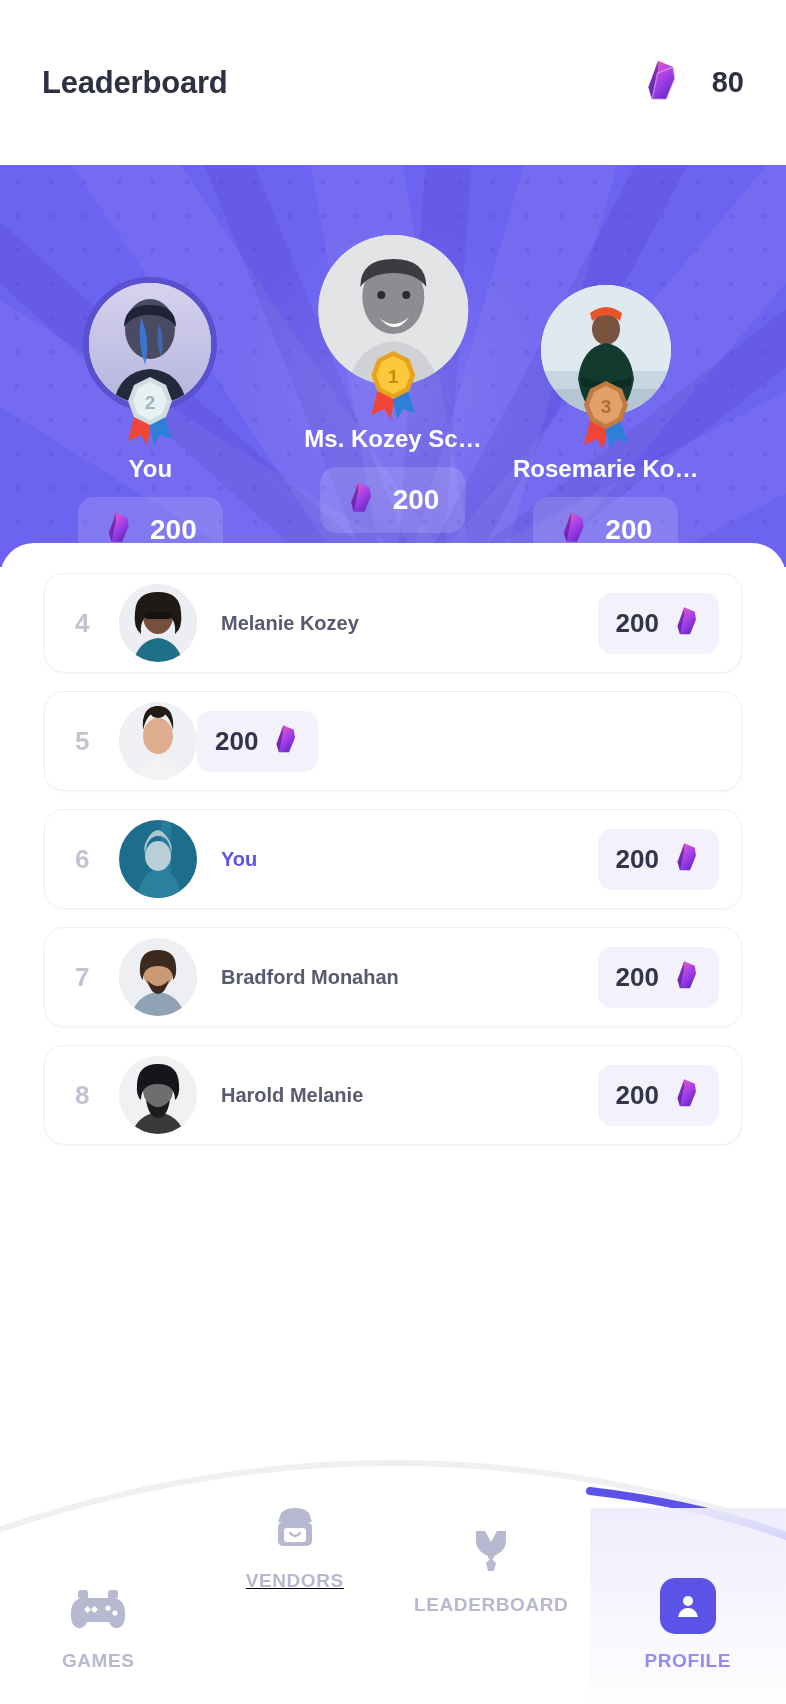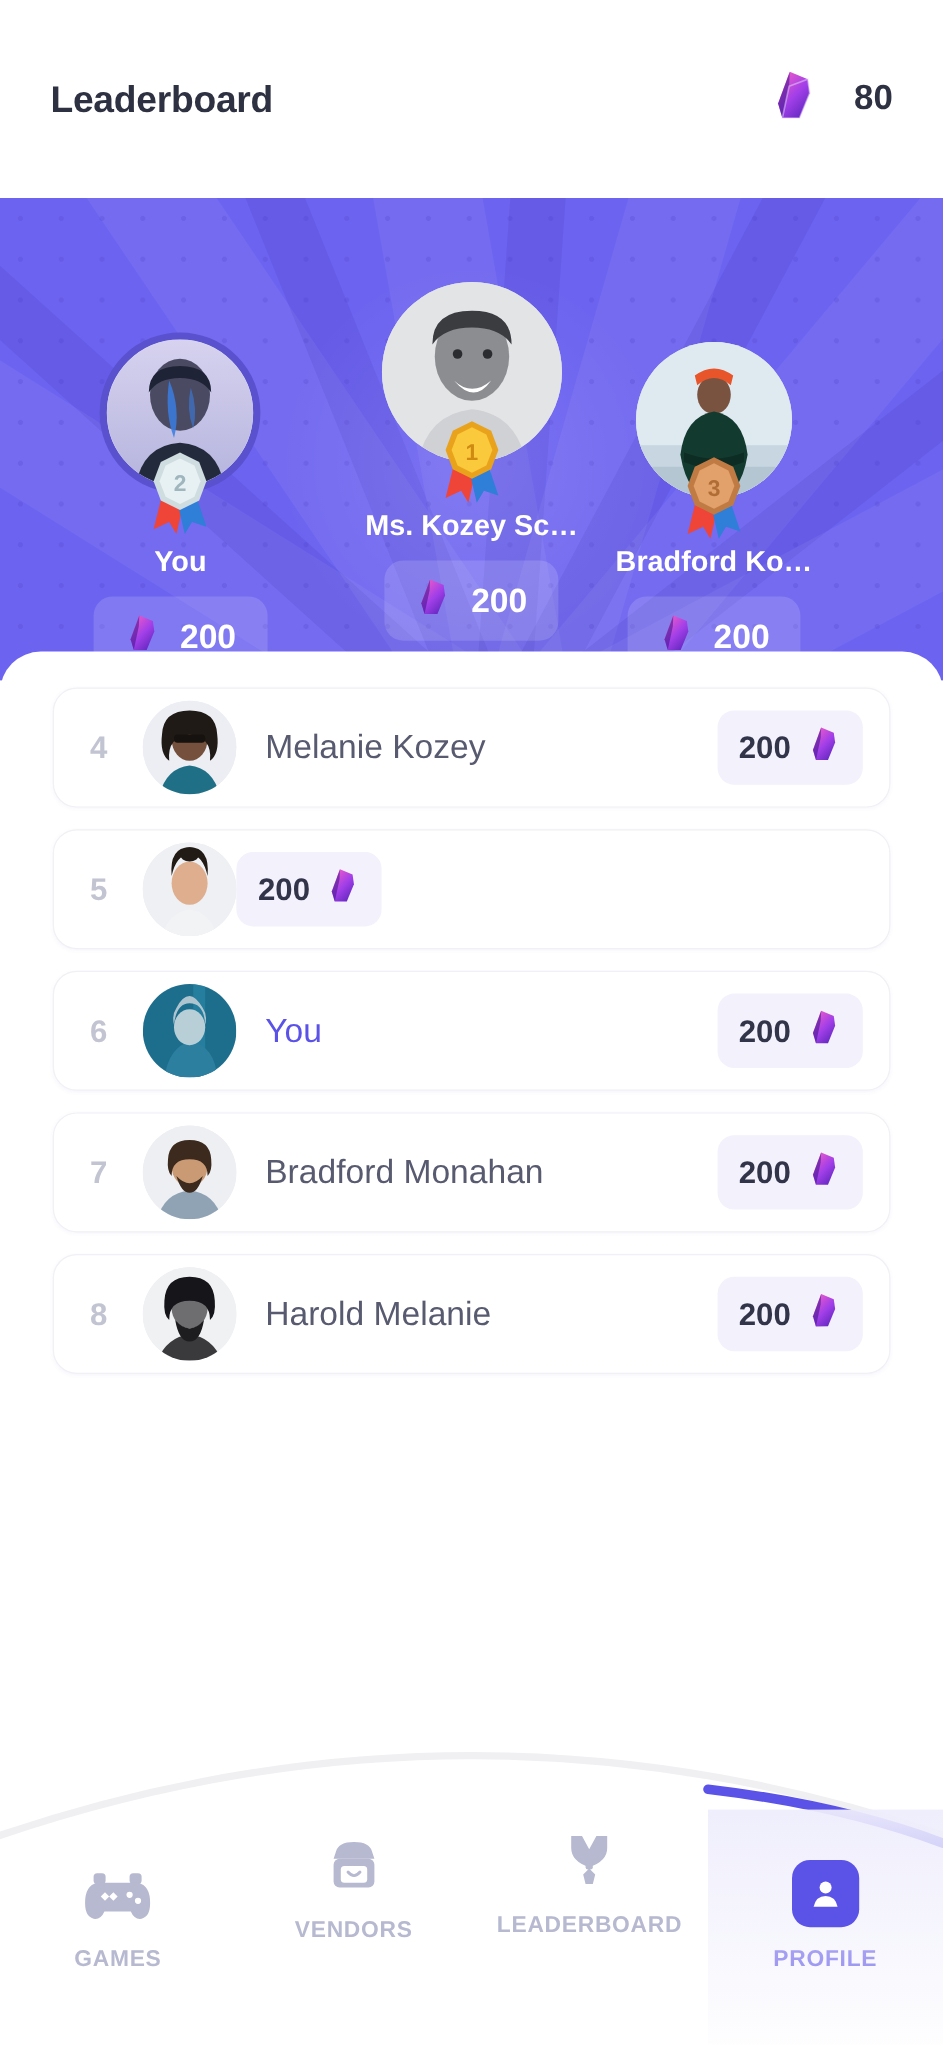--- a/index.html
+++ b/index.html
@@ -100,21 +100,21 @@
     border-radius:20px;
     box-shadow:0 1px 3px rgba(110,100,200,0.05);
     padding:0 22px 0 30px;
   }
   .rank { width:44px; font-size:26px; font-weight:bold; color:#c2c4d2; }
   .row-av {
     width:78px; height:78px; border-radius:50%;
     overflow:hidden; background:#e9ebf2; flex:0 0 78px;
   }
   .row-name {
-    flex:1; margin-left:24px; font-size:28px; color:#585b70; font-weight:400;
+    flex:1; margin-left:24px; font-size:20px; color:#585b70; font-weight:700;
   }
   .row.me .row-name { color:#5b52e8; }
   .score-pill {
     background:#f2f1fc; border-radius:14px;
     padding:12px 18px; display:flex; align-items:center; gap:14px;
   }
   .score-pill .val { font-size:26px; font-weight:bold; color:#32354a; }
 
   
   .nav {
@@ -123,28 +123,28 @@
   }
   .nav-arc { position:absolute; top:0; left:0; width:786px; height:304px; }
   .nav-items {
     position:absolute; bottom:0; left:0; width:786px; height:304px;
     display:flex; align-items:flex-end;
   }
   .nav-item {
     flex:1; display:flex; flex-direction:column;
     align-items:center; justify-content:flex-end;
     position:relative; height:100%;
-    padding-bottom:60px;
+    padding-bottom:32px;
   }
   .nav-item .ni { margin-bottom:16px; }
   .nav-label {
     font-size:19px; font-weight:bold; letter-spacing:0.6px; color:#b6b9cf;
   }
   .nav-item.active .nav-label { color:#5b52e8; }
-  .nav-item.vendors { padding-bottom:84px; }
+  .nav-item.vendors { padding-bottom:112px;text-decoration:underline; }
   .nav-item.leaderboard { padding-bottom:88px; }
   .active-bg {
     position:absolute; left:0; top:108px; width:100%; height:196px;
     background:linear-gradient(180deg, rgba(238,237,252,0.95), rgba(248,248,254,0.2));
   }
   .profile-chip {
     width:56px; height:56px; border-radius:15px; background:#5b52e8;
     display:flex; align-items:center; justify-content:center;
     position:relative; z-index:2;
   }
@@ -289,21 +289,21 @@
         <span class="medal">
           <svg width="72" height="78" viewBox="0 0 72 78">
             <path d="M22 40 L14 72 L27 66 L33 76 L40 46Z" fill="#ef4438"></path>
             <path d="M48 40 L58 70 L46 66 L40 76 L33 46Z" fill="#2f7ed8"></path>
             <path d="M36 8 L52 16 L58 32 L52 48 L36 56 L20 48 L14 32 L20 16Z" fill="#c07a44"></path>
             <path d="M36 13 L48 19 L53 32 L48 45 L36 51 L24 45 L19 32 L24 19Z" fill="#e2a06a"></path>
             <text x="36" y="40" text-anchor="middle" font-size="19" font-weight="bold" fill="#b06e36" font-family="Liberation Sans, sans-serif">3</text>
           </svg>
         </span>
       </div>
-      <div class="pname">Bradford Ko…</div>
+      <div class="pname">Rosemarie Ko…</div>
       <div class="pill-dark">
         <span>
           <svg width="30" height="36" viewBox="0 0 40 46">
             <g transform="rotate(12 20 23)">
               <path d="M12 4 L28 7 L32 18 L28 40 L14 43 L8 32 Z" fill="url(#g1)"></path>
               <path d="M12 4 L8 32 L14 43 L14 16 Z" fill="#3b1488" opacity="0.55"></path>
             </g>
           </svg>
         </span>
         <span class="val">200</span>

